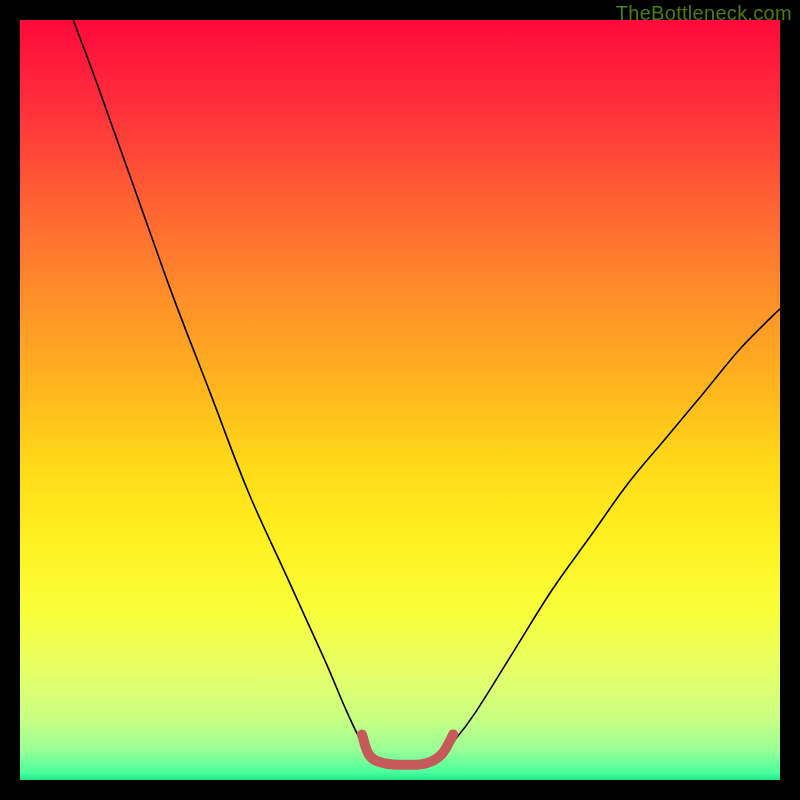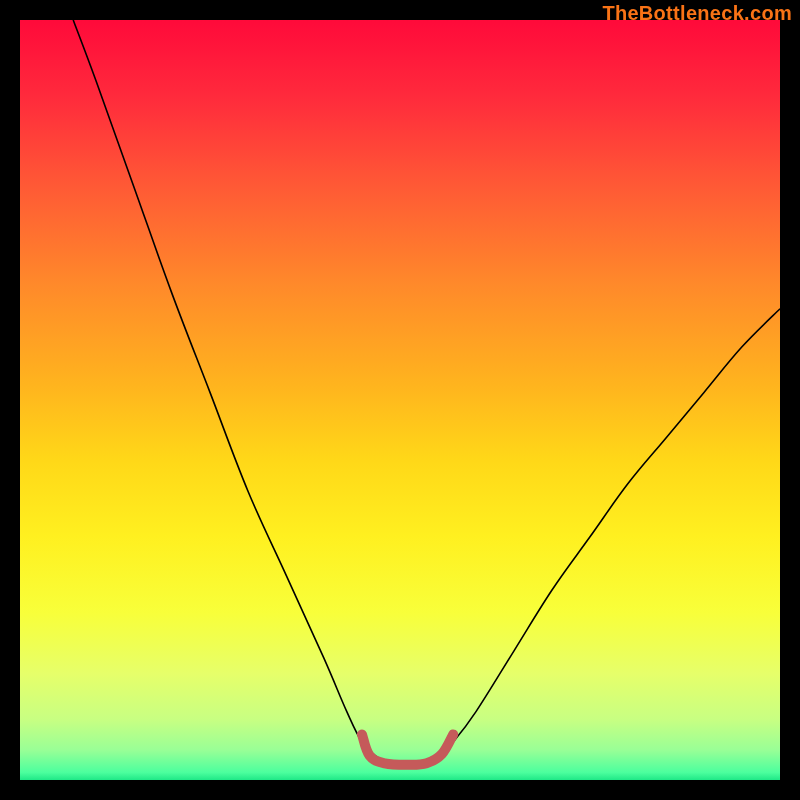--- a/index.html
+++ b/index.html
@@ -37,23 +37,23 @@
     left: 0;
     top: 0;
     width: 760px;
     height: 760px;
     overflow: visible;
   }
   .watermark {
     position: absolute;
     top: 2px;
     right: 8px;
-    color: #f97316;
+    color: #4d7c0f;
     font-size: 20px;
-    font-weight: bold;
+    font-weight: normal;
     letter-spacing: 0.3px;
     user-select: none;
   }
 </style>
 </head>
 <body>
 
 <div class="frame">
   <div class="watermark">TheBottleneck.com</div>
   <div class="plot">

